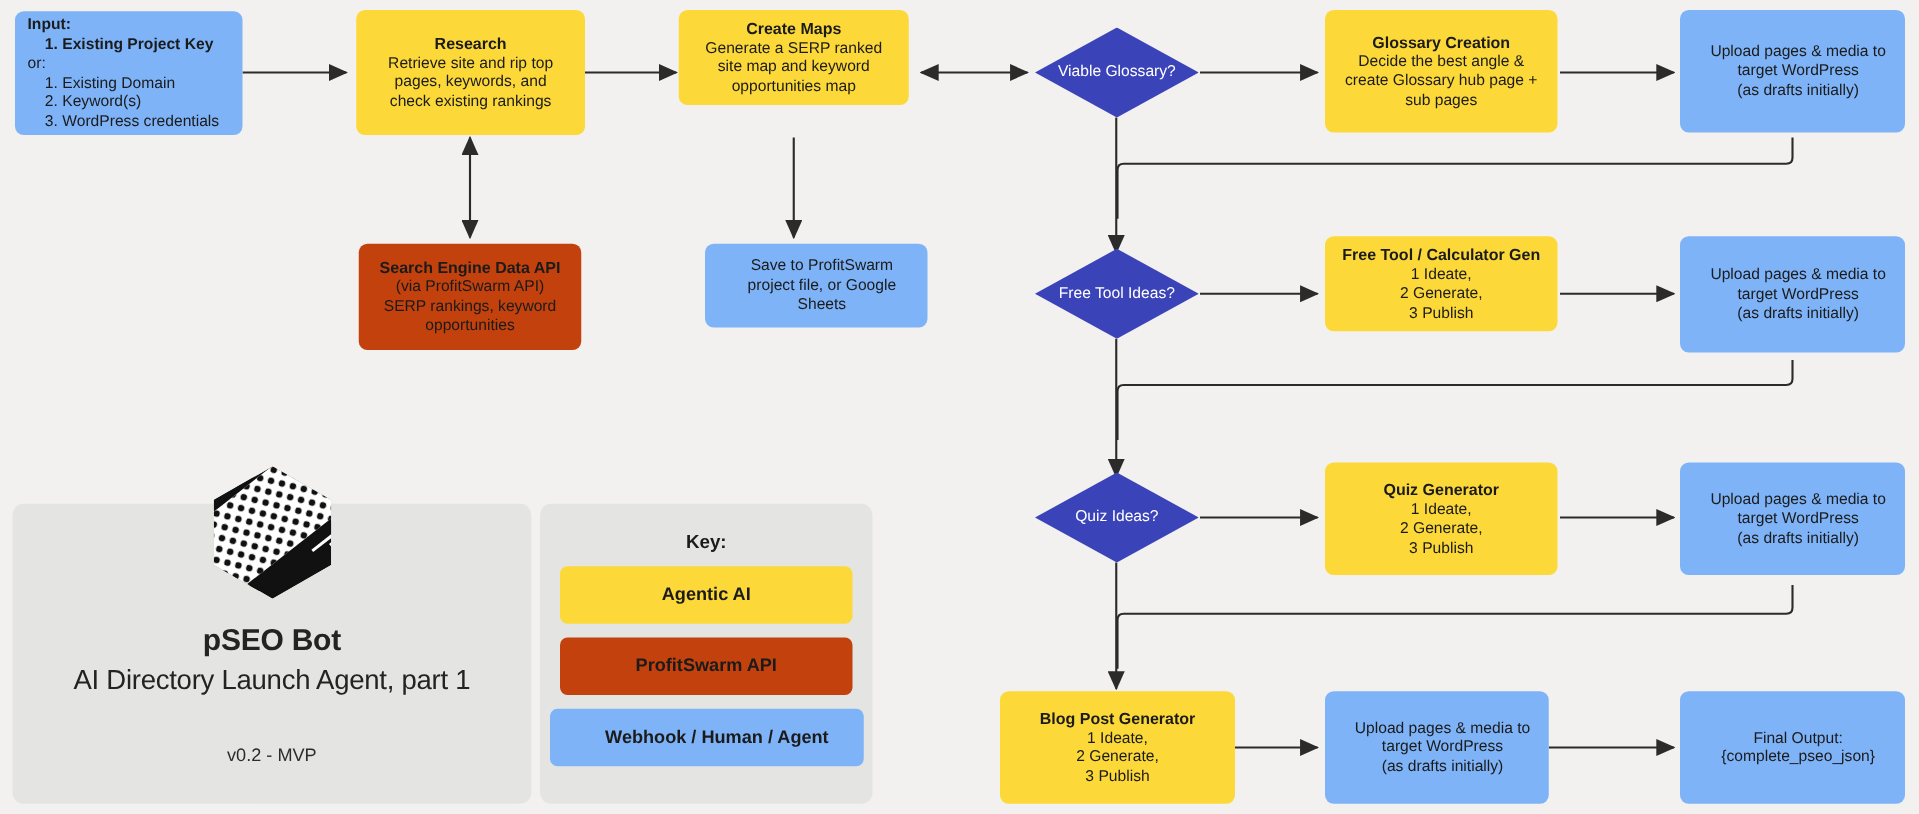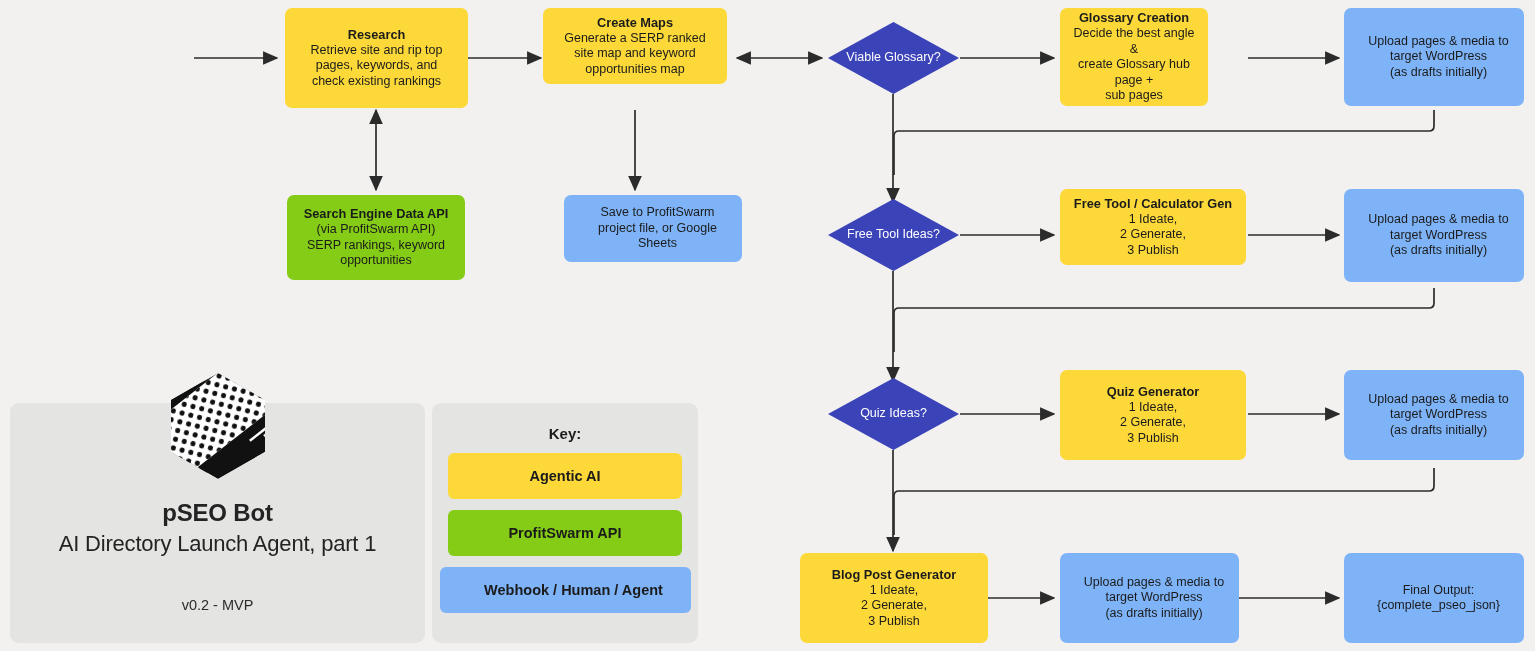--- a/index.html
+++ b/index.html
@@ -39,21 +39,21 @@
     padding: 4px 8px;
     z-index: 3;
   }
   .node .ttl {
     font-weight: bold;
     font-size: 12.8px;
     line-height: 16px;
   }
   .node .ln { display: block; }
   .agentic { background: #fcd939; }
-  .api     { background: #84cc16; }
+  .api     { background: #c2410c; }
   .webhook { background: #7eb3f8; padding-left: 17px; }
 
   .diamond {
     position: absolute;
     z-index: 3;
   }
   .diamond .dshape {
     position: absolute;
     left: 0; top: 0;
     width: 100%; height: 100%;
@@ -191,20 +191,28 @@
       <path d="M1434,468 L1434,486 Q1434,491 1429,491 L899,491 Q894,491 894,496 L894,535"></path>
 
       <path d="M893,450 L893,551" marker-end="url(#ah)"></path>
 
       <path d="M988,598 L1054,598" marker-end="url(#ah)"></path>
 
       <path d="M1239,598 L1339,598" marker-end="url(#ah)"></path>
     </g>
   </svg>
 
+  <div class="node webhook" style="left:12px; top:9px; width:182px; height:99px; align-items:flex-start; text-align:left; padding:6px 10px;">
+    <span class="ln" style="font-weight:bold;">Input:</span>
+    <span class="ln" style="font-weight:bold; white-space:pre;">    1. Existing Project Key</span>
+    <span class="ln">or:</span>
+    <span class="ln" style="white-space:pre;">    1. Existing Domain</span>
+    <span class="ln" style="white-space:pre;">    2. Keyword(s)</span>
+    <span class="ln" style="white-space:pre;">    3. WordPress credentials</span>
+  </div>
 
   <div class="node agentic" style="left:285px; top:8px; width:183px; height:100px;">
     <span class="ttl">Research</span>
     <span class="ln">Retrieve site and rip top</span>
     <span class="ln">pages, keywords, and</span>
     <span class="ln">check existing rankings</span>
   </div>
 
   <div class="node api" style="left:287px; top:195px; width:178px; height:85px;">
     <span class="ttl">Search Engine Data API</span>
@@ -231,21 +239,21 @@
       <polygon points="65.5,0 131,36 65.5,72 0,36" fill="#3b43b8"></polygon>
     </svg>
     <div class="dlabel">
       <div>
         <span class="ln">Viable</span>
         <span class="ln">Glossary?</span>
       </div>
     </div>
   </div>
 
-  <div class="node agentic" style="left:1060px; top:8px; width:148px; height:98px;">
+  <div class="node agentic" style="left:1060px; top:8px; width:186px; height:98px;">
     <span class="ttl">Glossary Creation</span>
     <span class="ln">Decide the best angle &amp;</span>
     <span class="ln">create Glossary hub page +</span>
     <span class="ln">sub pages</span>
   </div>
 
   <div class="node webhook" style="left:1344px; top:8px; width:180px; height:98px;">
     <span class="ln">Upload pages &amp; media to</span>
     <span class="ln">target WordPress</span>
     <span class="ln">(as drafts initially)</span>

